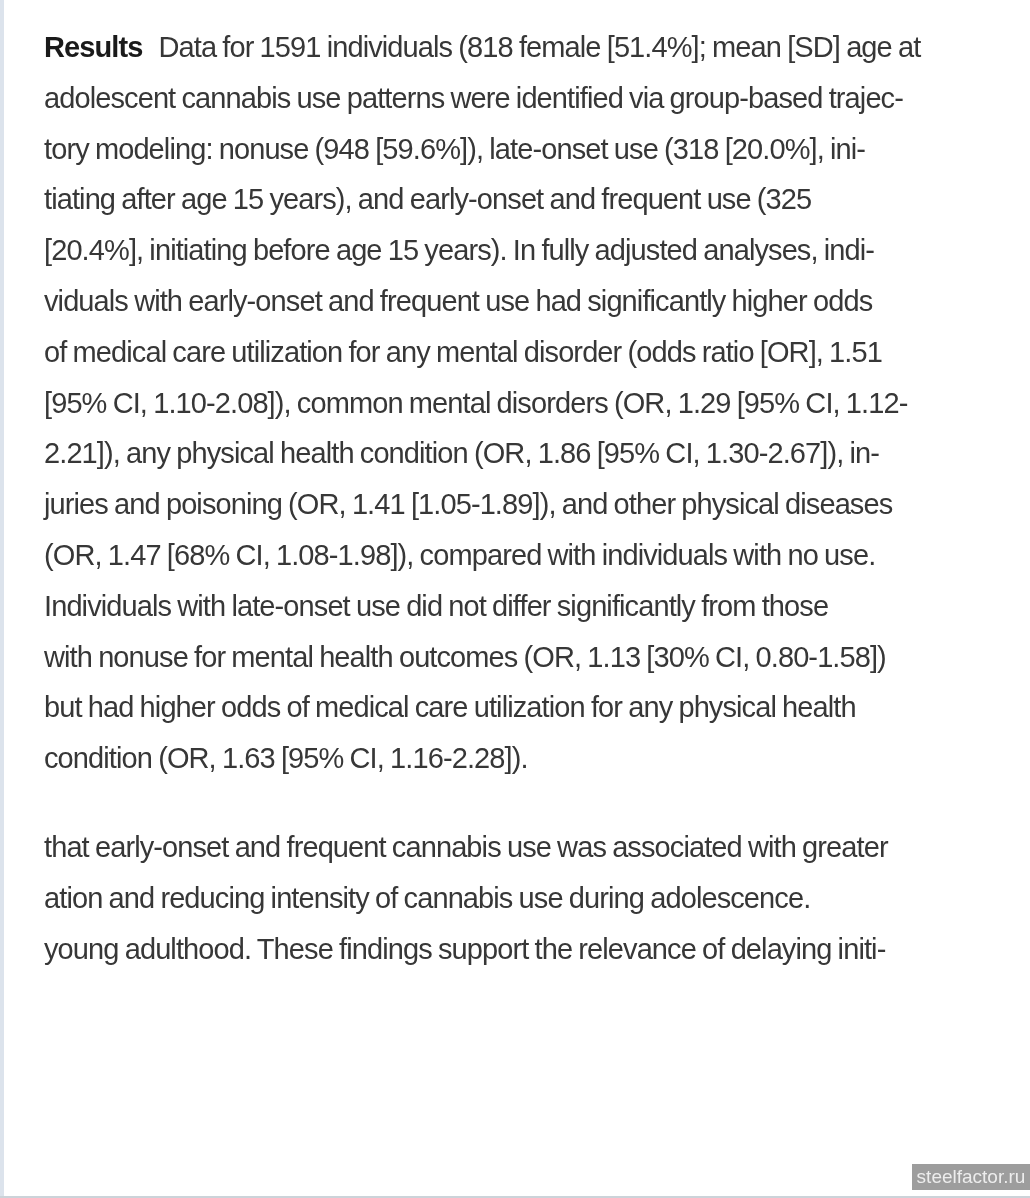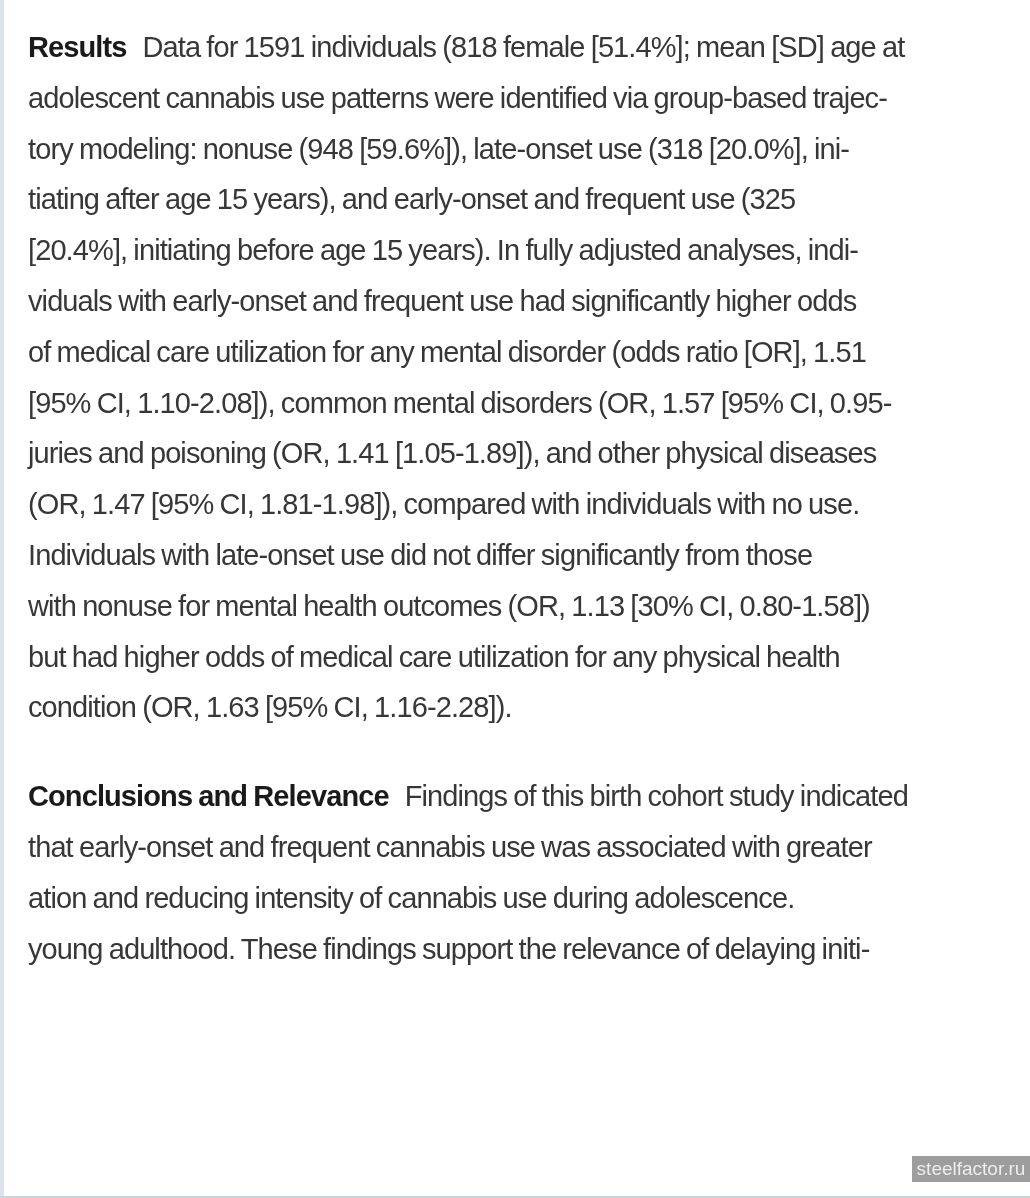--- a/index.html
+++ b/index.html
@@ -17,21 +17,21 @@
   .edge-strip {
     position: absolute;
     left: 0;
     top: 0;
     width: 4px;
     height: 1198px;
     background: #dce3ec;
   }
   .content {
     position: absolute;
-    left: 0;
+    left: 16px;
     top: 0;
     width: 852px;
     padding: 22px 26px 0 28px;
     box-sizing: border-box;
   }
   .para {
     font-size: 29px;
     line-height: 50.8px;
     letter-spacing: -0.9px;
     word-spacing: -1px;
@@ -53,21 +53,21 @@
     position: absolute;
     left: 0;
     bottom: 0;
     width: 1030px;
     height: 2px;
     background: #ccd3d9;
   }
   .watermark {
     position: absolute;
     right: 0;
-    bottom: 16px;
+    bottom: 8px;
     width: 118px;
     height: 26px;
     background: #9d9d9d;
     color: #ededed;
     font-size: 19px;
     line-height: 26px;
     text-align: center;
     letter-spacing: 0;
   }
 </style>
@@ -82,34 +82,32 @@
     <div class="line">
       <span class="heading">Results</span><span>Data for 1591 individuals (818 female [51.4%]; mean [SD] age at</span>
     </div>
     <div>
         <div class="line">adolescent cannabis use patterns were identified via group-based trajec-</div>
         <div class="line">tory modeling: nonuse (948 [59.6%]), late-onset use (318 [20.0%], ini-</div>
         <div class="line">tiating after age 15 years), and early-onset and frequent use (325</div>
         <div class="line">[20.4%], initiating before age 15 years). In fully adjusted analyses, indi-</div>
         <div class="line">viduals with early-onset and frequent use had significantly higher odds</div>
         <div class="line">of medical care utilization for any mental disorder (odds ratio [OR], 1.51</div>
-        <div class="line">[95% CI, 1.10-2.08]), common mental disorders (OR, 1.57 [95% CI, 0.95-</div>
+        <div class="line">[95% CI, 1.10-2.08]), common mental disorders (OR, 1.29 [95% CI, 1.12-</div>
+        <div class="line">2.21]), any physical health condition (OR, 1.86 [95% CI, 1.30-2.67]), in-</div>
         <div class="line">juries and poisoning (OR, 1.41 [1.05-1.89]), and other physical diseases</div>
-        <div class="line">(OR, 1.47 [95% CI, 1.81-1.98]), compared with individuals with no use.</div>
+        <div class="line">(OR, 1.47 [68% CI, 1.08-1.98]), compared with individuals with no use.</div>
         <div class="line">Individuals with late-onset use did not differ significantly from those</div>
         <div class="line">with nonuse for mental health outcomes (OR, 1.13 [30% CI, 0.80-1.58])</div>
         <div class="line">but had higher odds of medical care utilization for any physical health</div>
         <div class="line">condition (OR, 1.63 [95% CI, 1.16-2.28]).</div>
       </div>
   </div>
 
   <div class="para conclusions">
-    <div class="line">
-      <span class="heading">Conclusions and Relevance</span><span>Findings of this birth cohort study indicated</span>
-    </div>
     <div>
         <div class="line">that early-onset and frequent cannabis use was associated with greater</div>
         <div class="line">ation and reducing intensity of cannabis use during adolescence.</div>
         <div class="line">young adulthood. These findings support the relevance of delaying initi-</div>
       </div>
   </div>
 
 </div>
 
 <div class="bottom-rule"></div>

